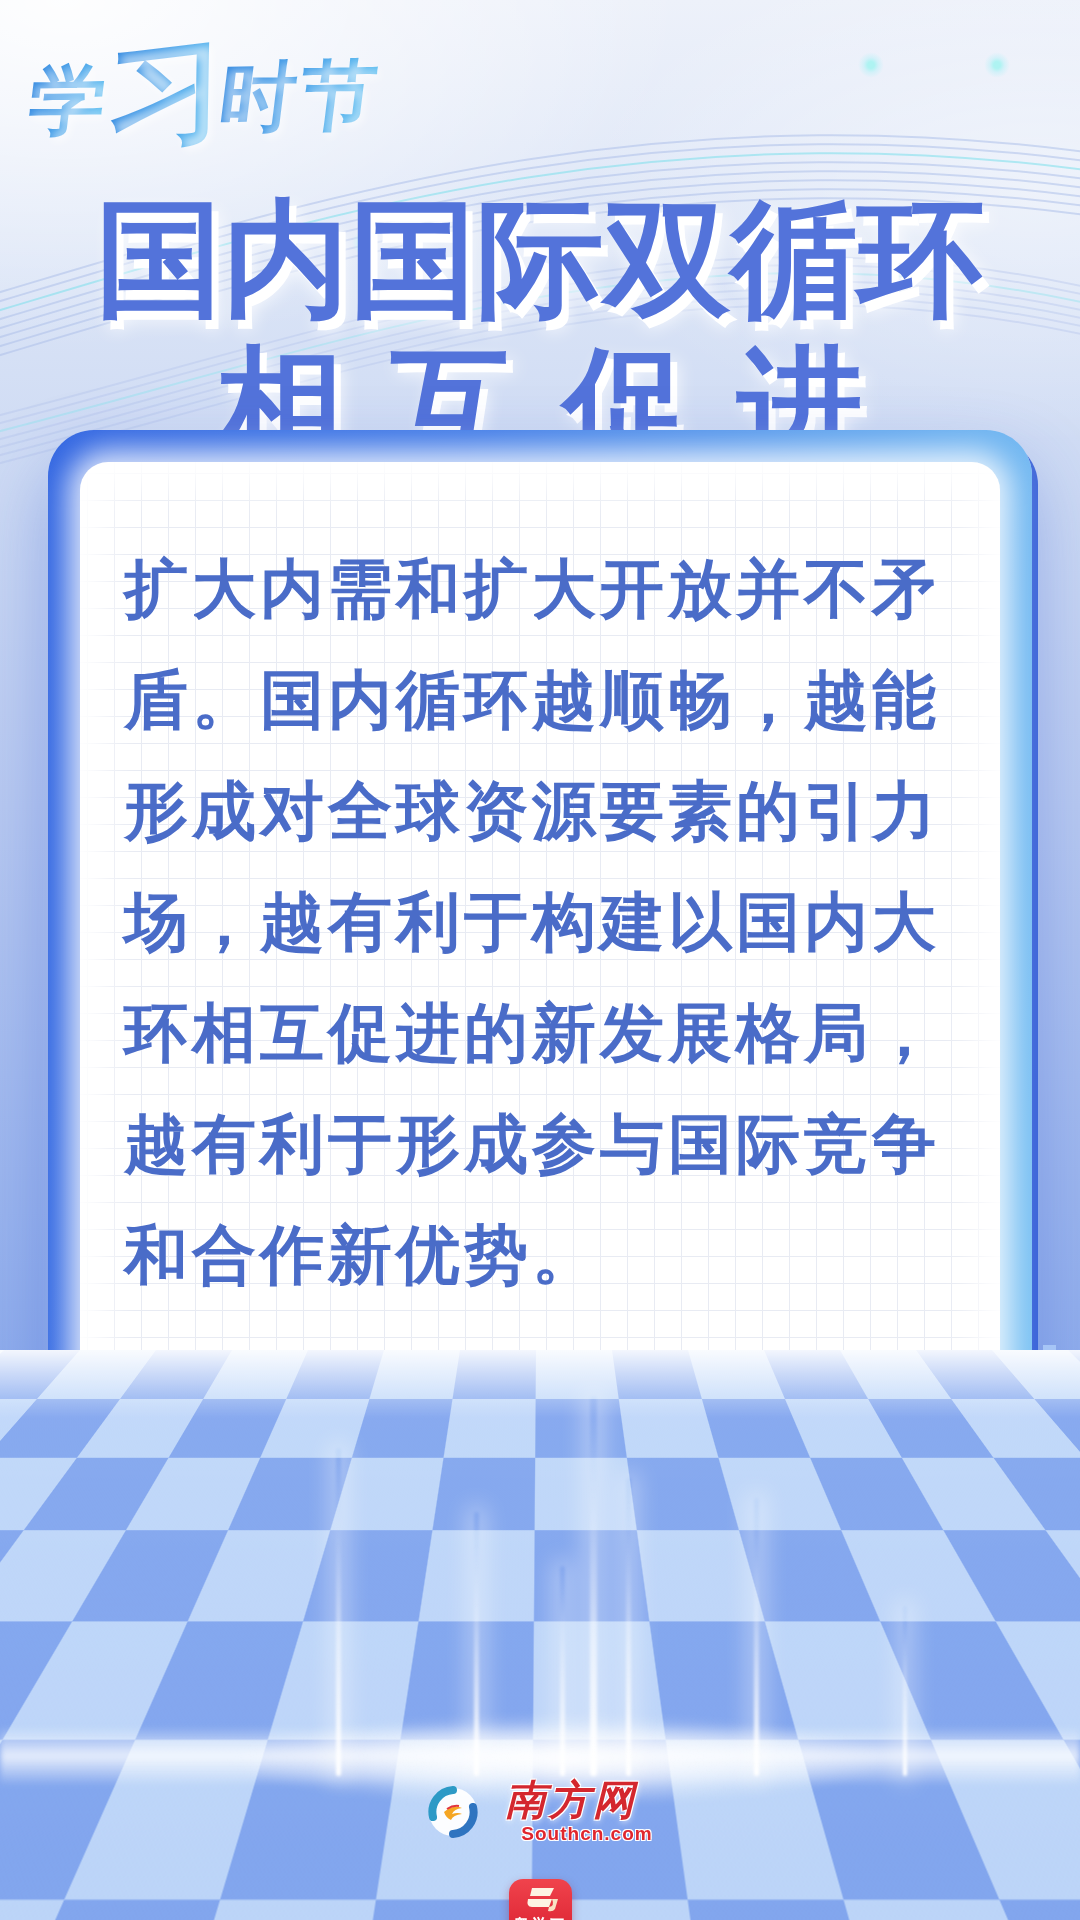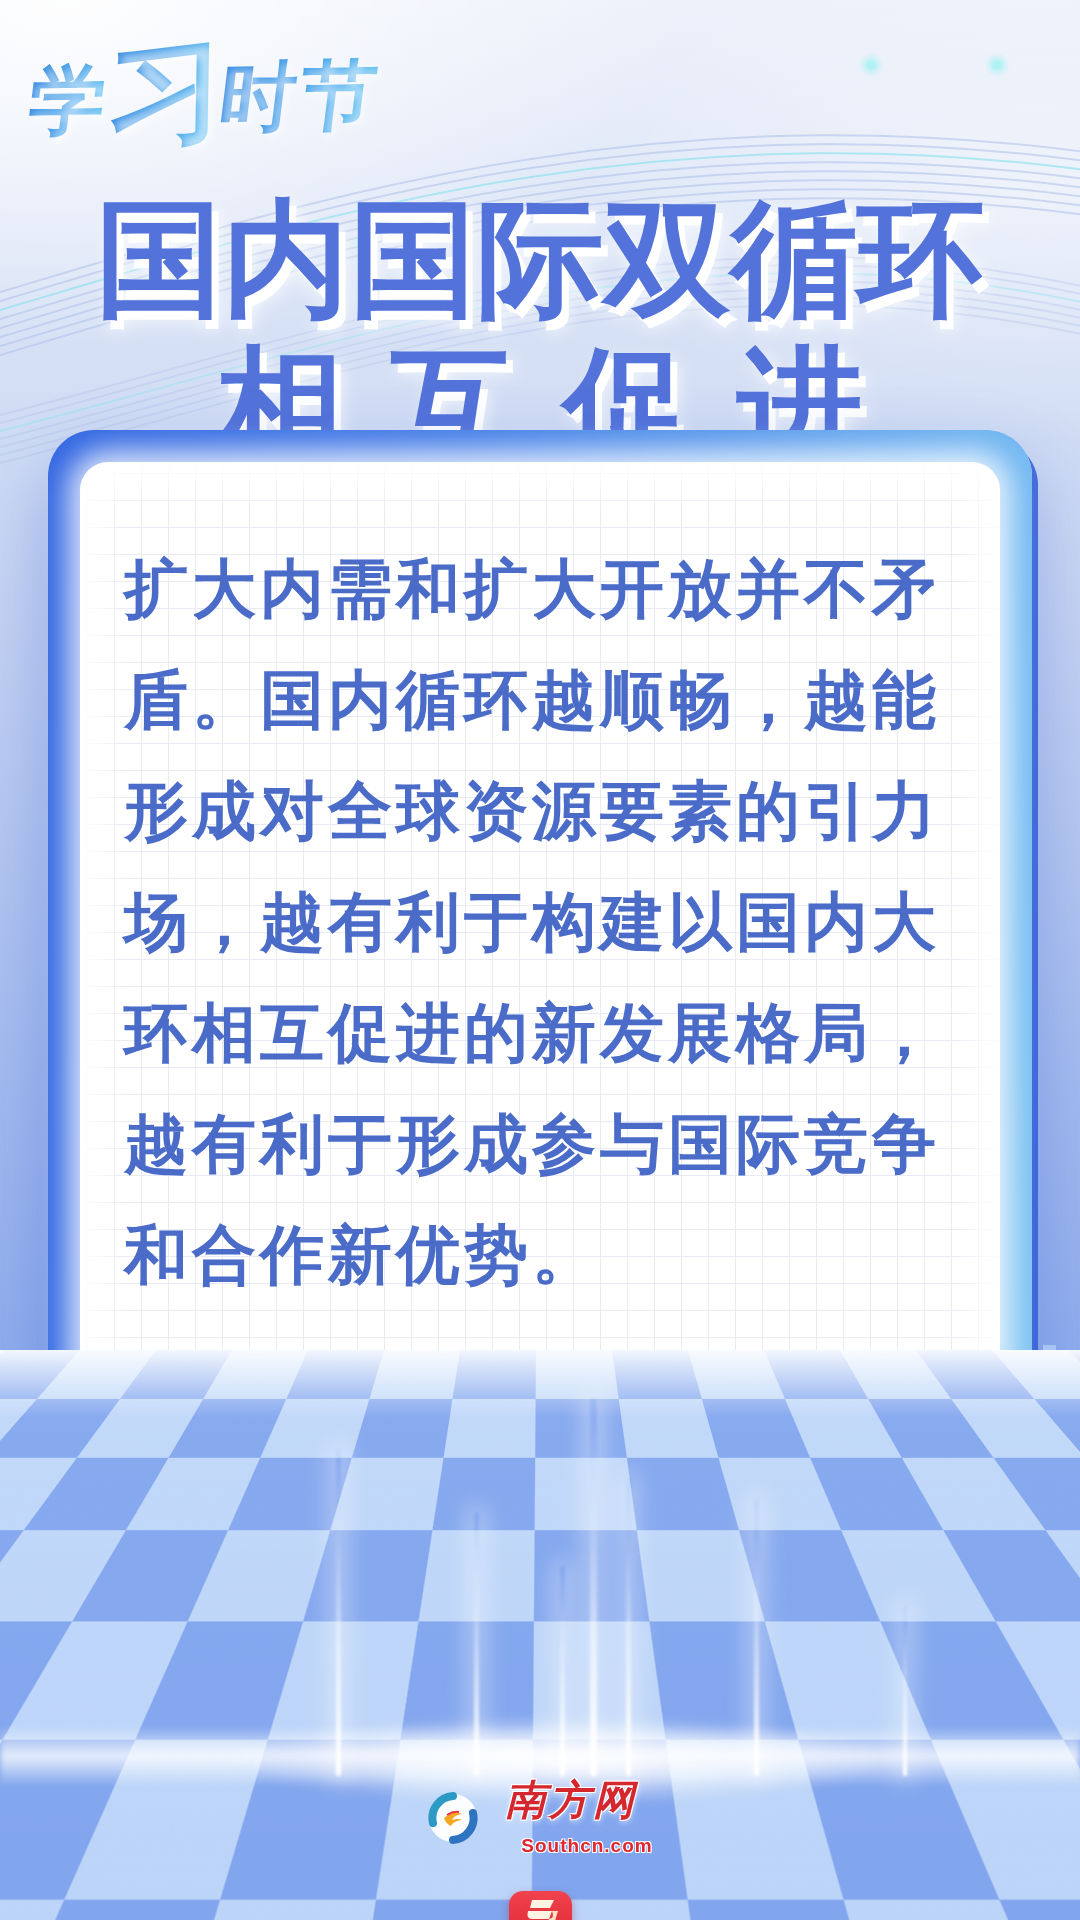--- a/index.html
+++ b/index.html
@@ -114,21 +114,21 @@
     display:flex; justify-content:center; align-items:center; gap:34px;flex-direction:column;
   }
   .southcn{ display:flex; align-items:center; gap:10px; }
   .southcn-text{ display:flex; flex-direction:column; align-items:center; }
   .southcn-name{
     font-size:41px; font-weight:bold; color:#d4272e; letter-spacing:3px; line-height:44px;
     text-shadow:-1px -1px 0 #fff, 1px -1px 0 #fff, -1px 1px 0 #fff, 1px 1px 0 #fff, 0 2px 6px rgba(255,255,255,.8);
     font-style:italic;
   }
   .southcn-domain{
-    font-size:19px; font-weight:bold; color:#e0262e; letter-spacing:1px; margin-top:13px;
+    font-size:19px; font-weight:bold; color:#e0262e; letter-spacing:1px; margin-top:1px;
     text-shadow:-1px -1px 0 #fff, 1px -1px 0 #fff, -1px 1px 0 #fff, 1px 1px 0 #fff;
     padding-left:32px;
   }
   .yuexuexi{
     position:relative; width:63px; height:63px; border-radius:14px;
     background:linear-gradient(180deg,#f0434c 0%, #da2030 100%);
     box-shadow:0 4px 10px rgba(150,20,40,.35);
     display:flex; flex-direction:column; align-items:center; justify-content:flex-end;
   }
   .yuexuexi svg{ position:absolute; top:7px; left:50%; transform:translateX(-50%); }

